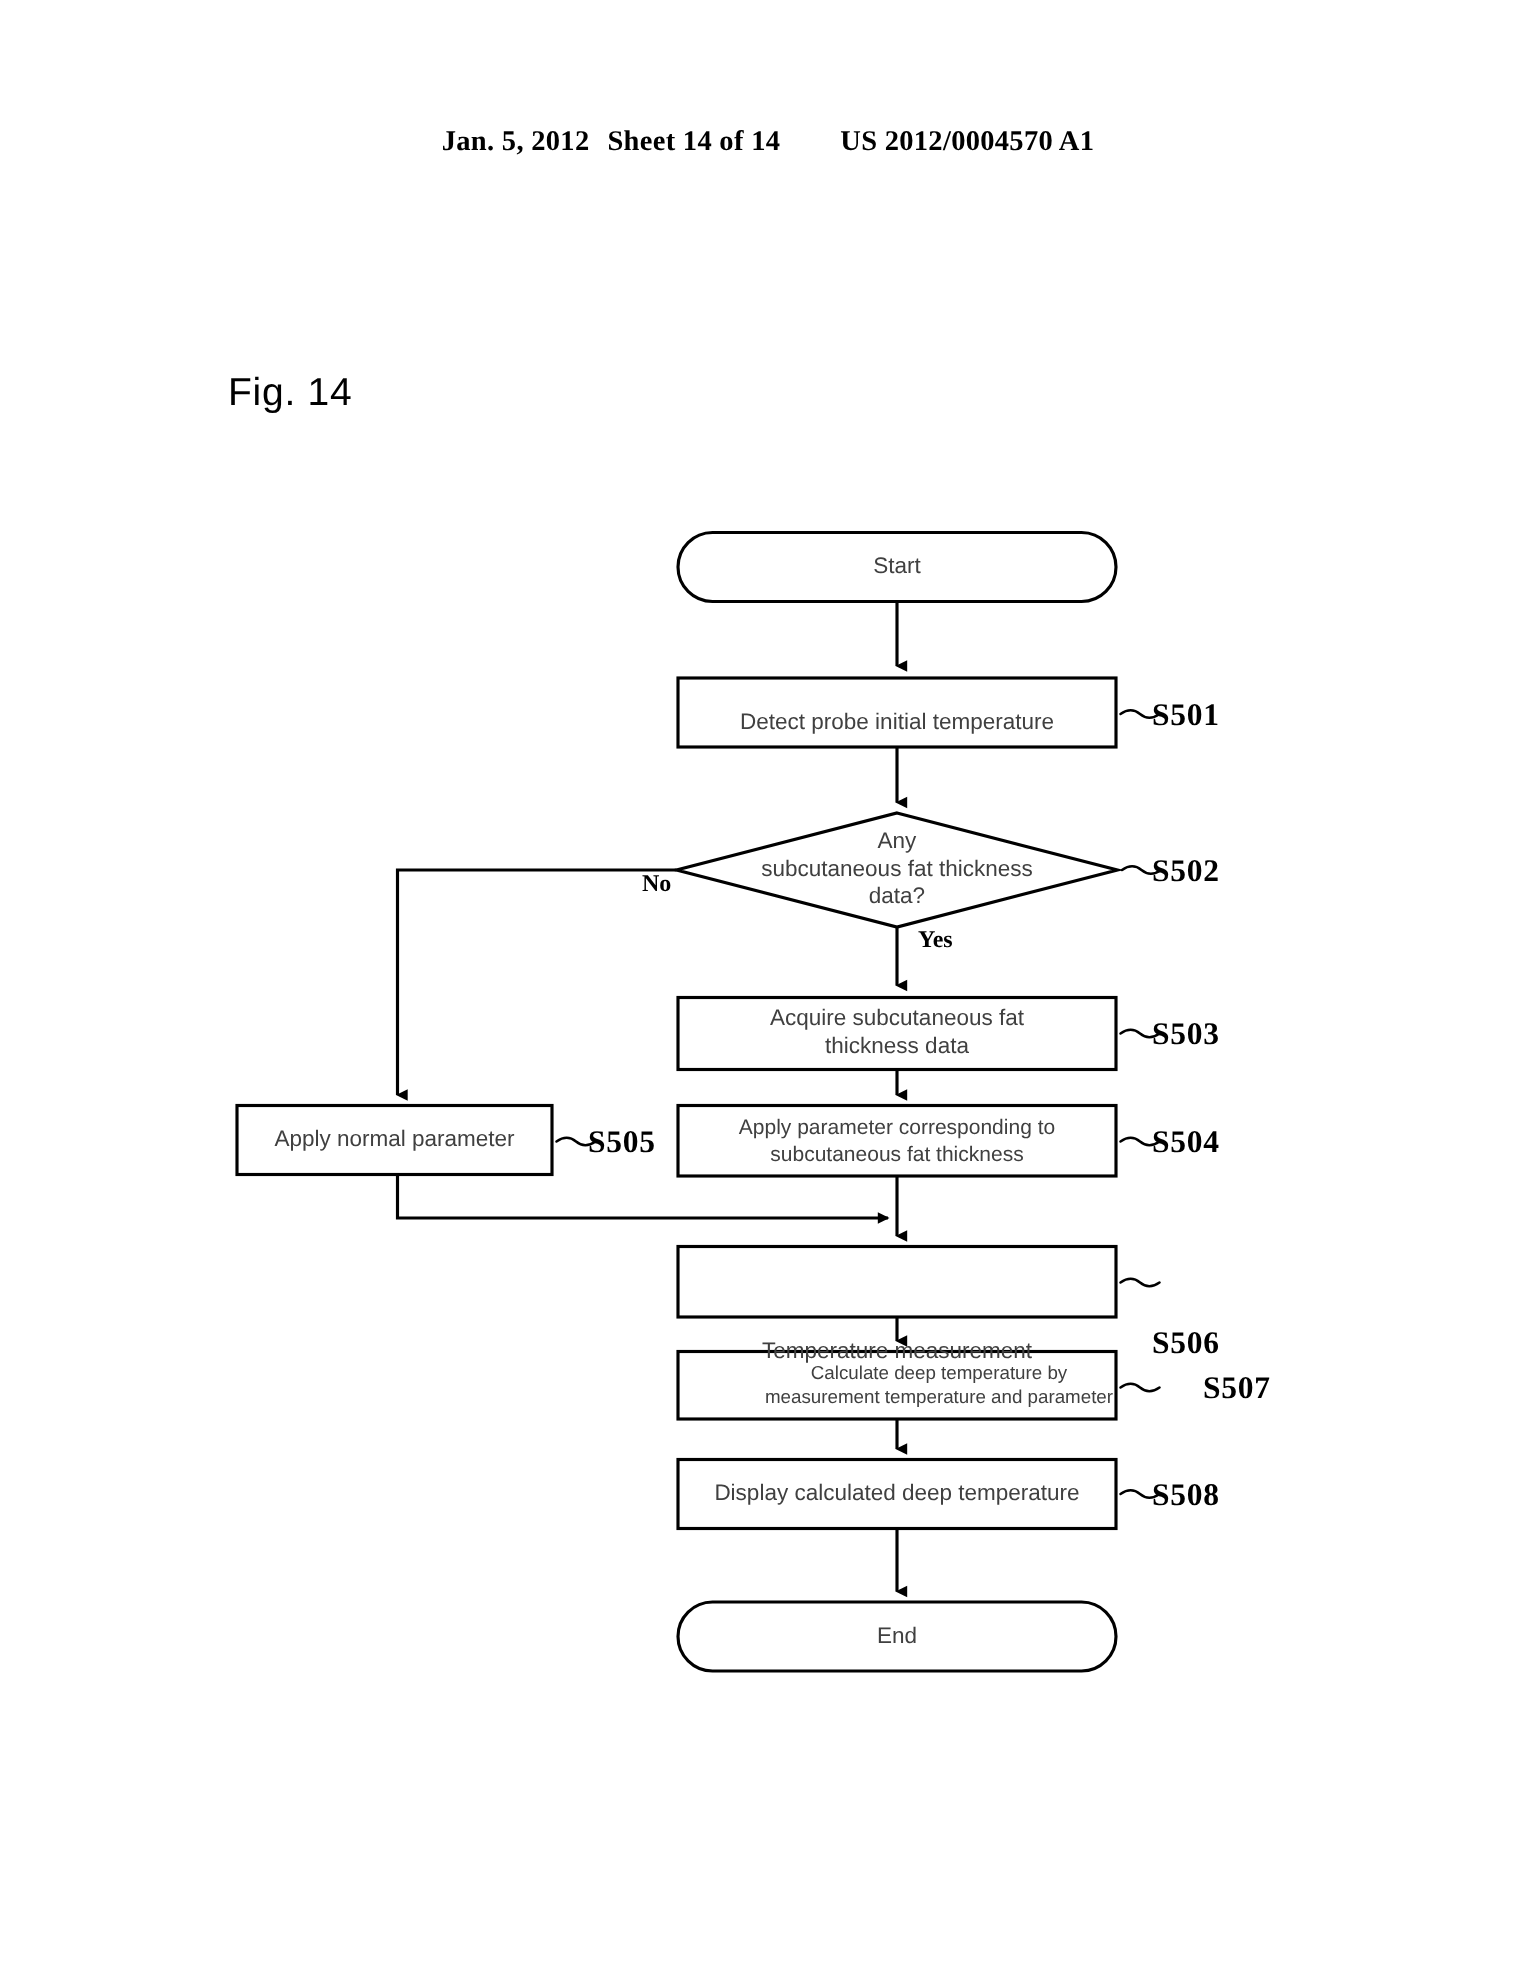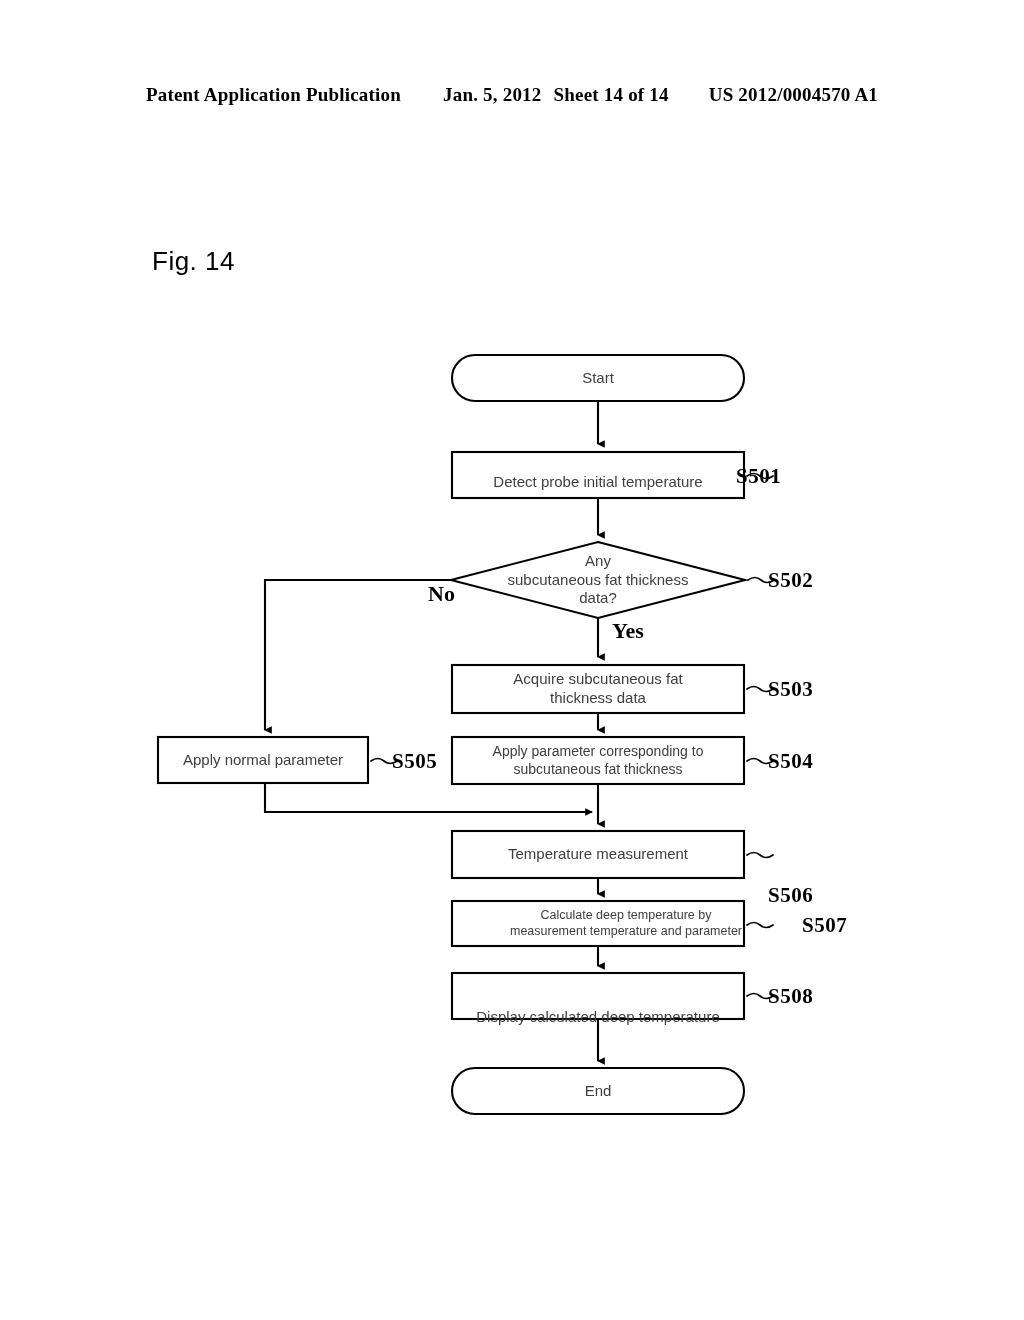--- a/index.html
+++ b/index.html
@@ -80,30 +80,29 @@
     font-size: 21px;
     font-weight: bold;
     letter-spacing: 0.5px;
     white-space: nowrap;
   }
 
   
   .branch-label {
     position: absolute;
     font-family: "Liberation Serif", serif;
-    font-size: 22px;
+    font-size: 16px;
     font-weight: bold;
     white-space: nowrap;
   }
 </style>
 </head>
 <body>
 
 <div class="page-header">
-  <span class="hdr-pub">Patent Application Publication</span>
   <span class="hdr-date">Jan. 5, 2012</span>
   <span class="hdr-sheet">Sheet 14 of 14</span>
   <span class="hdr-num">US 2012/0004570 A1</span>
 </div>
 
 <div class="fig-label">Fig. 14</div>
 
 <svg id="flow-canvas" viewBox="0 0 1024 1320">
   <defs>
     <marker id="arrowDown" markerWidth="10" markerHeight="10" refX="5" refY="8" orient="auto" markerUnits="userSpaceOnUse">
@@ -177,29 +176,29 @@
 <div class="node-text" style="left:452px; top:452px; width:292px; height:60px;">Detect probe initial temperature</div>
 
 <div class="node-text" style="left:470px; top:545px; width:256px; height:70px;">Any<br>subcutaneous fat thickness<br>data?</div>
 
 <div class="node-text" style="left:452px; top:665px; width:292px; height:48px;">Acquire subcutaneous fat<br>thickness data</div>
 
 <div class="node-text mid" style="left:452px; top:737px; width:292px; height:47px;">Apply parameter corresponding to<br>subcutaneous fat thickness</div>
 
 <div class="node-text" style="left:158px; top:737px; width:210px; height:46px;">Apply normal parameter</div>
 
-<div class="node-text" style="left:452px; top:831px; width:292px; height:47px;">Temperature measurement</div>
+<div class="node-text" style="left:452px; top:878px; width:292px; height:47px;">Temperature measurement</div>
 
 <div class="node-text small" style="left:452px; top:901px; width:348px; height:45px;">Calculate deep temperature by<br>measurement temperature and parameter</div>
 
-<div class="node-text" style="left:452px; top:994px; width:292px; height:46px;">Display calculated deep temperature</div>
+<div class="node-text" style="left:452px; top:973px; width:292px; height:46px;">Display calculated deep temperature</div>
 
 <div class="node-text" style="left:452px; top:1068px; width:292px; height:46px;">End</div>
 
-<div class="step-ref" style="left:736px; top:464px;">S501</div>
+<div class="step-ref" style="left:768px; top:464px;">S501</div>
 <div class="step-ref" style="left:768px; top:568px;">S502</div>
 <div class="step-ref" style="left:768px; top:677px;">S503</div>
 <div class="step-ref" style="left:768px; top:749px;">S504</div>
 <div class="step-ref" style="left:392px; top:749px;">S505</div>
 <div class="step-ref" style="left:768px; top:843px;margin-top:40px;">S506</div>
 <div class="step-ref" style="left:768px; top:913px;margin-left:34px;">S507</div>
 <div class="step-ref" style="left:768px; top:984px;">S508</div>
 
 <div class="branch-label" style="left:428px; top:581px;">No</div>
 <div class="branch-label" style="left:612px; top:618px;">Yes</div>

